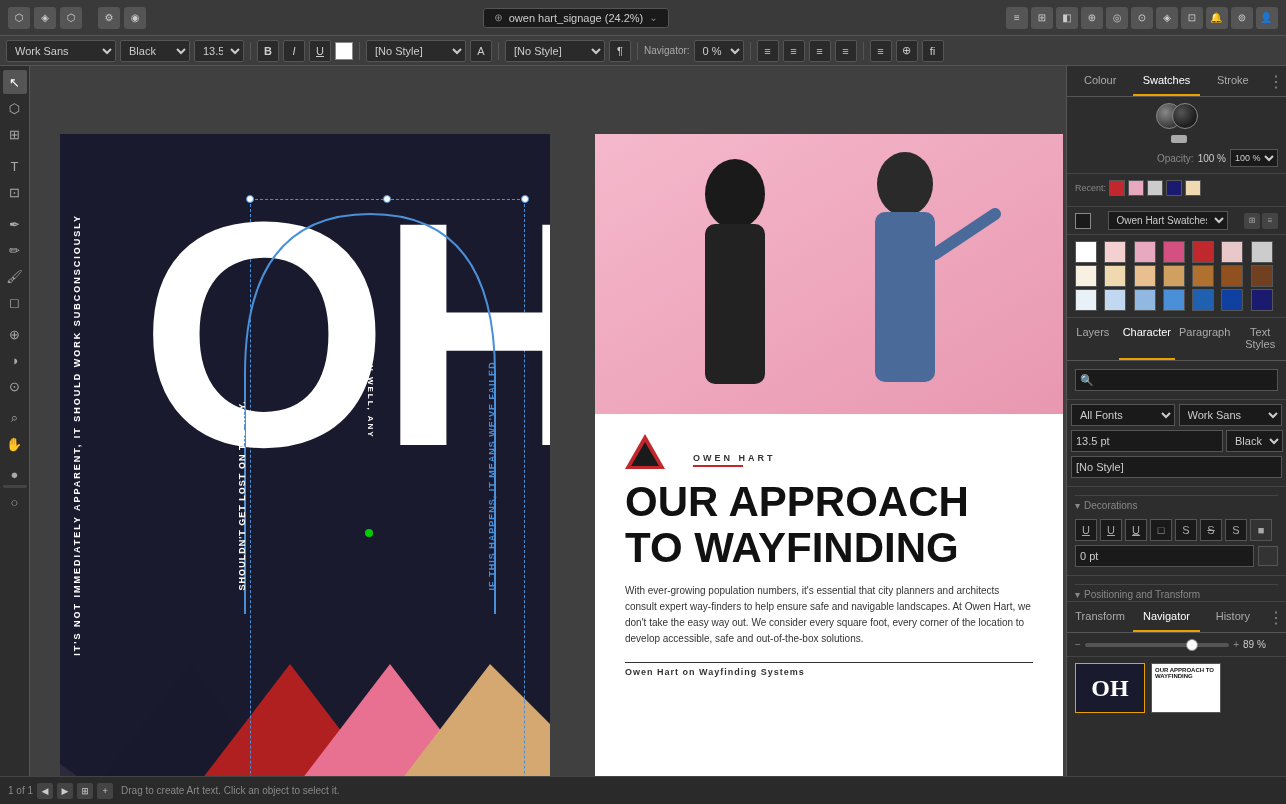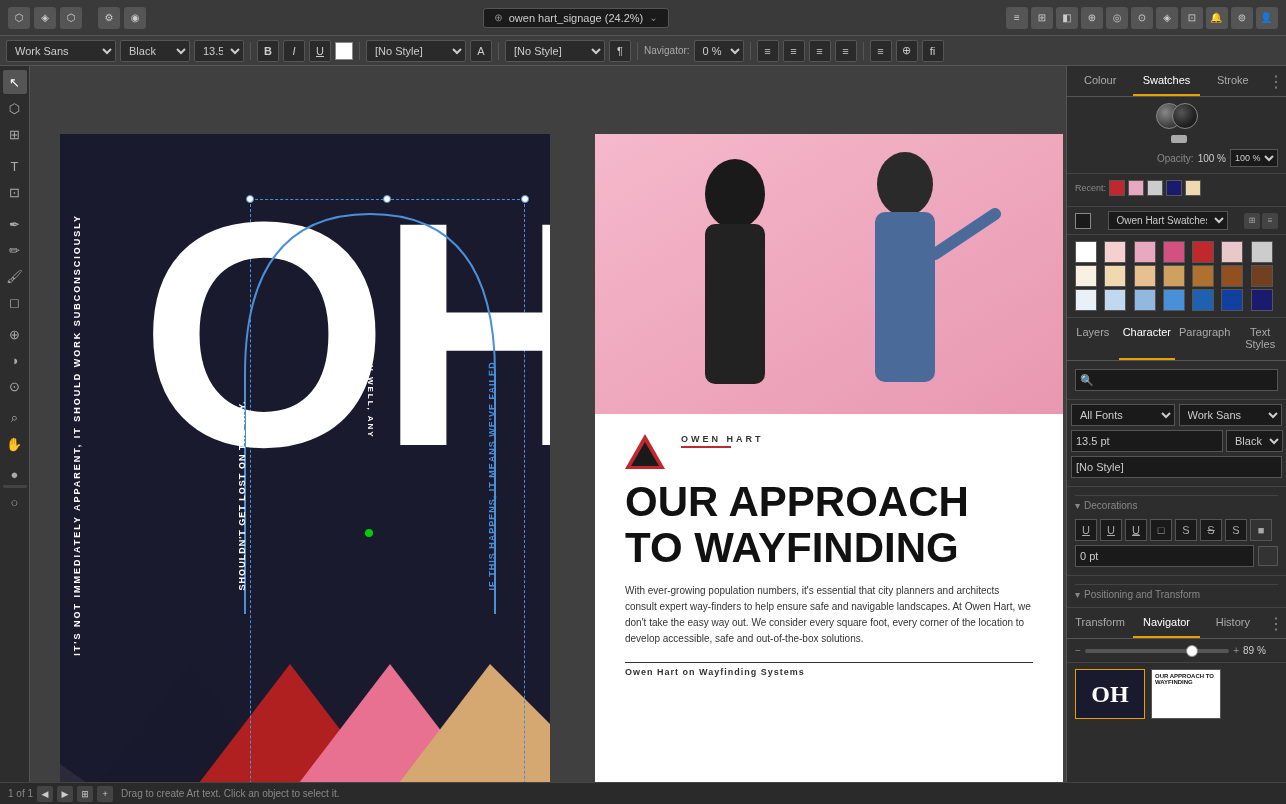--- a/index.html
+++ b/index.html
@@ -179,22 +179,22 @@
       position: relative;
       overflow: hidden;
     }
 
     .right-page-content {
       padding: 20px 30px;
     }
 
     .owen-hart-logo {
       display: flex;
-      align-items: flex-start;
-      gap: 16px;
+      align-items: flex-end;
+      gap: 28px;
       margin-bottom: 10px;
     }
 
     .logo-triangle {
       width: 40px;
       height: 35px;
     }
 
     .main-heading {
       font-size: 42px;
@@ -357,21 +357,21 @@
       border: 1px solid #555;
       height: 22px;
       min-width: 22px;
       font-size: 11px;
       cursor: pointer;
       display: flex; align-items: center; justify-content: center;
     }
 
     
     #status-bar {
-      height: 22px;
+      height: 28px;
       background: #2a2a2a;
       border-top: 1px solid #444;
       display: flex;
       align-items: center;
       padding: 0 8px;
       gap: 8px;
       font-size: 10px;
       color: #888;
       flex-shrink: 0;
     }

